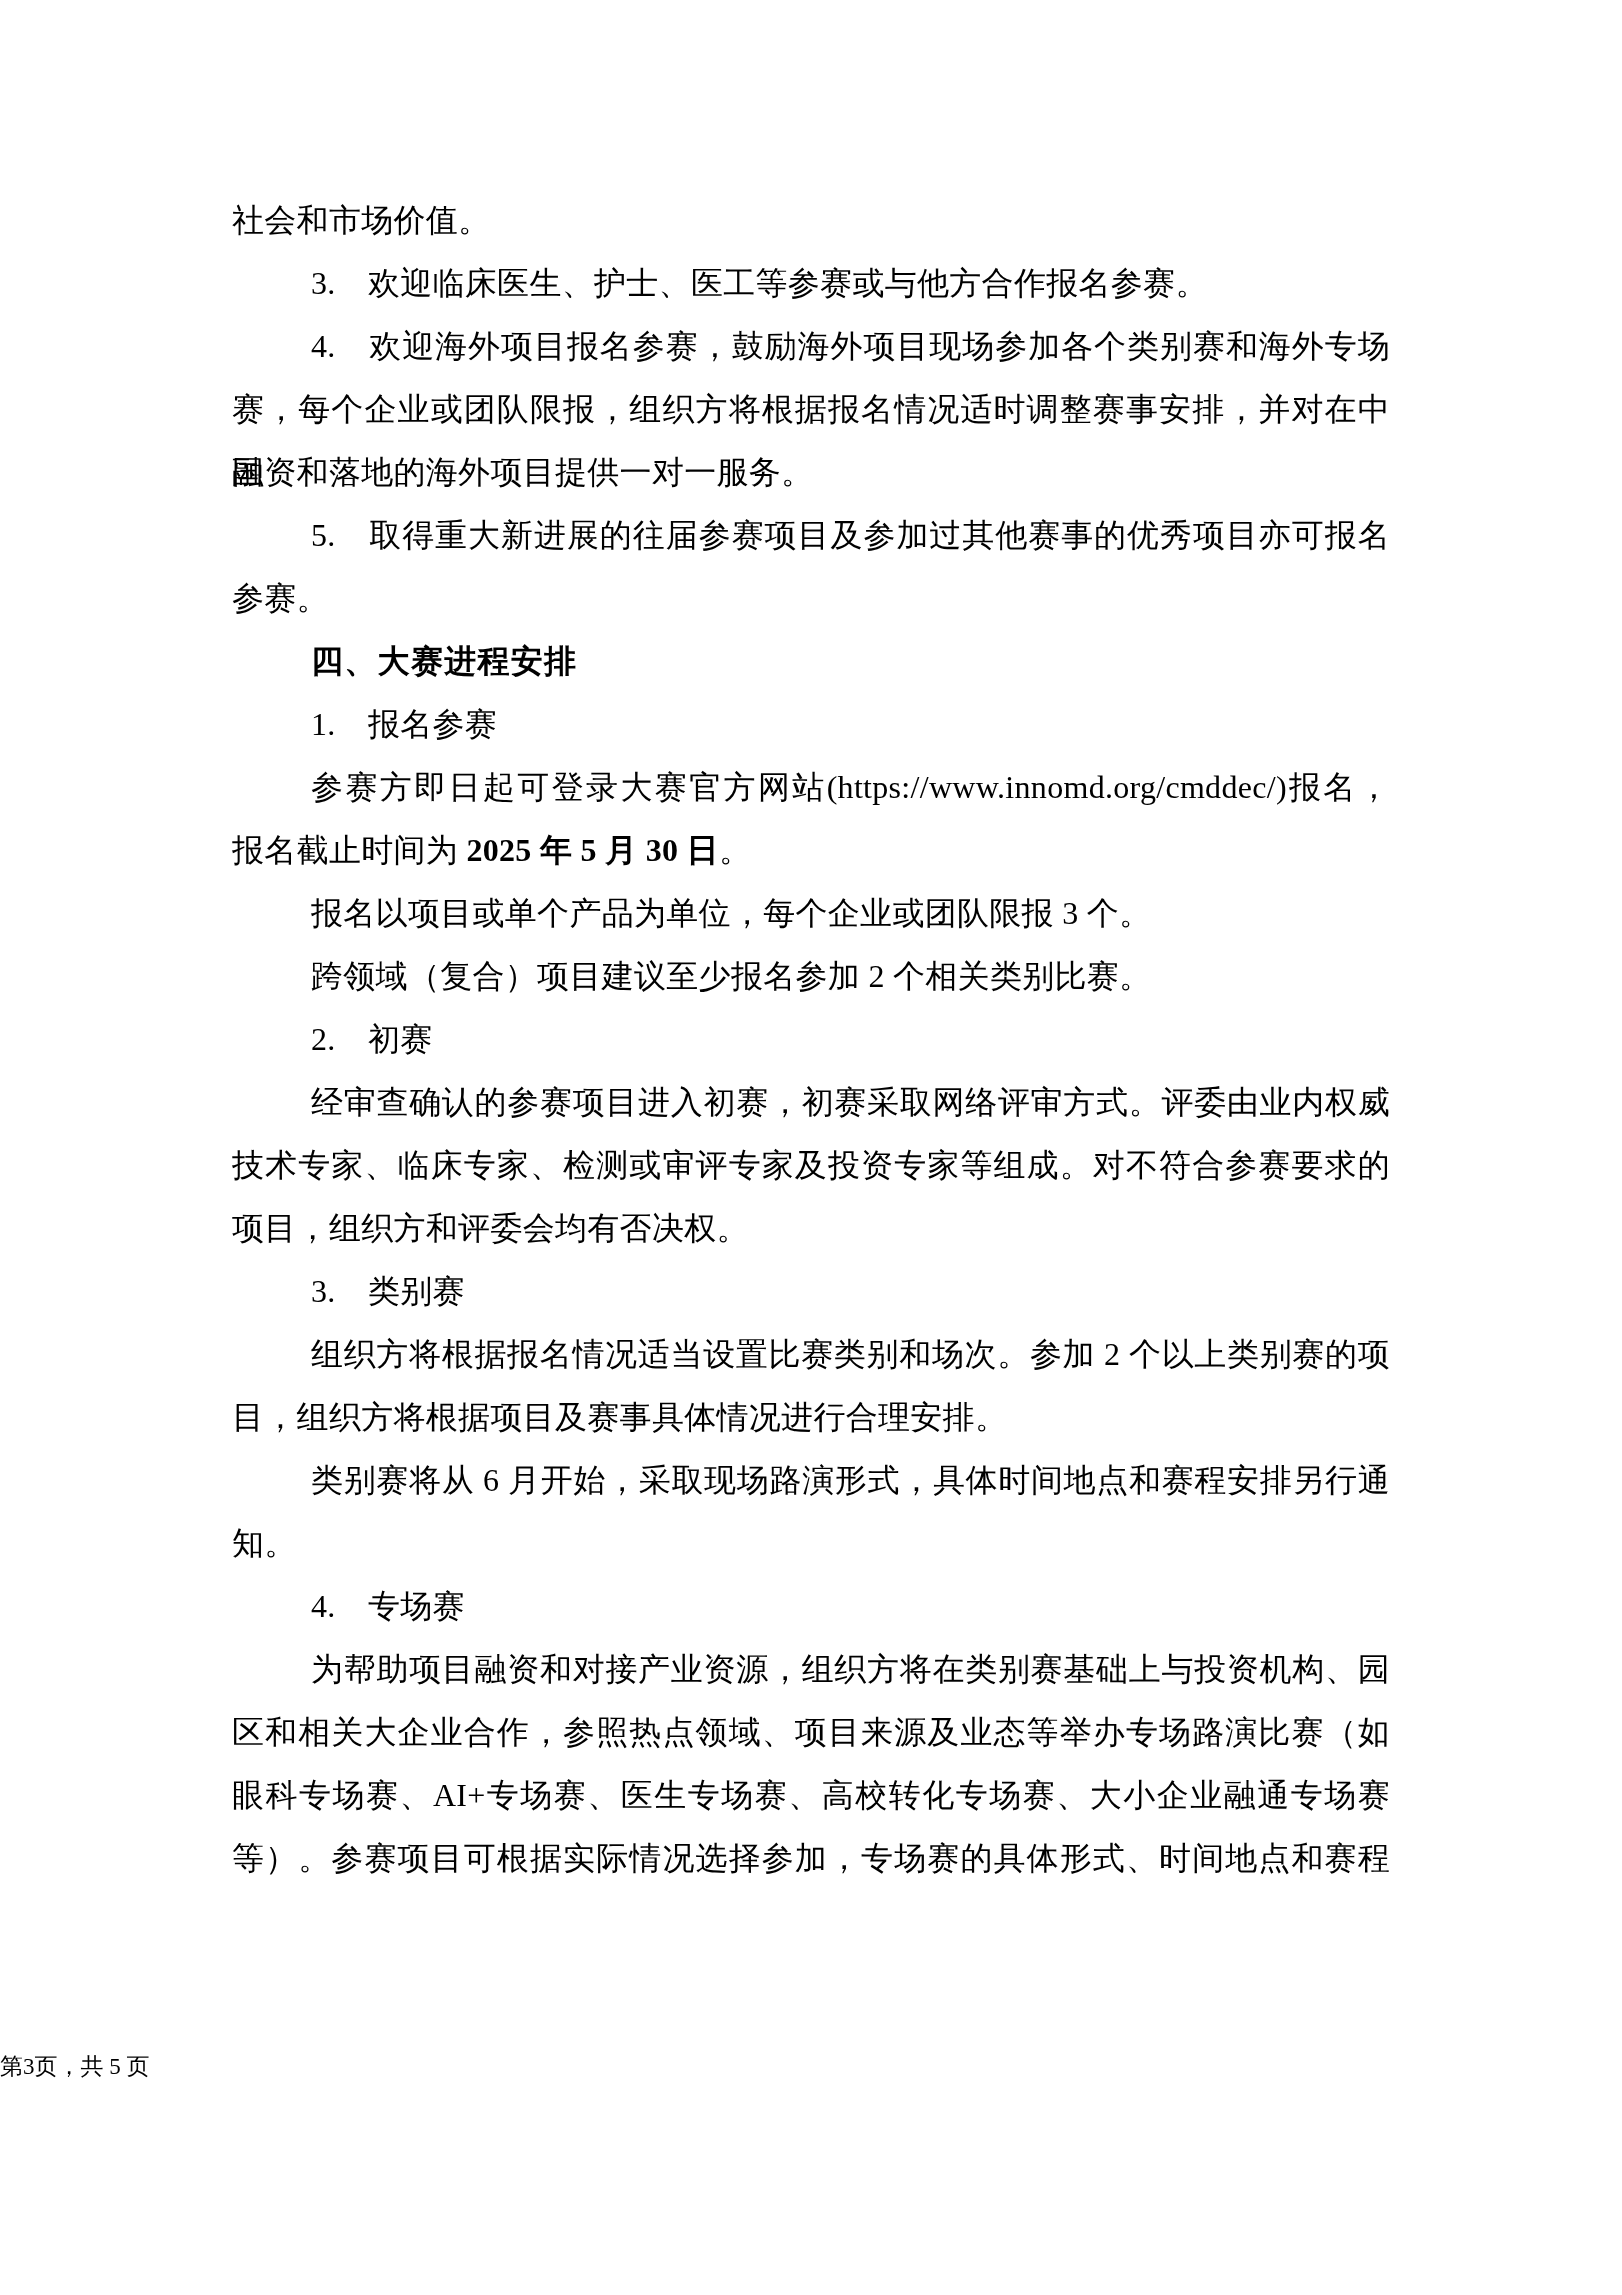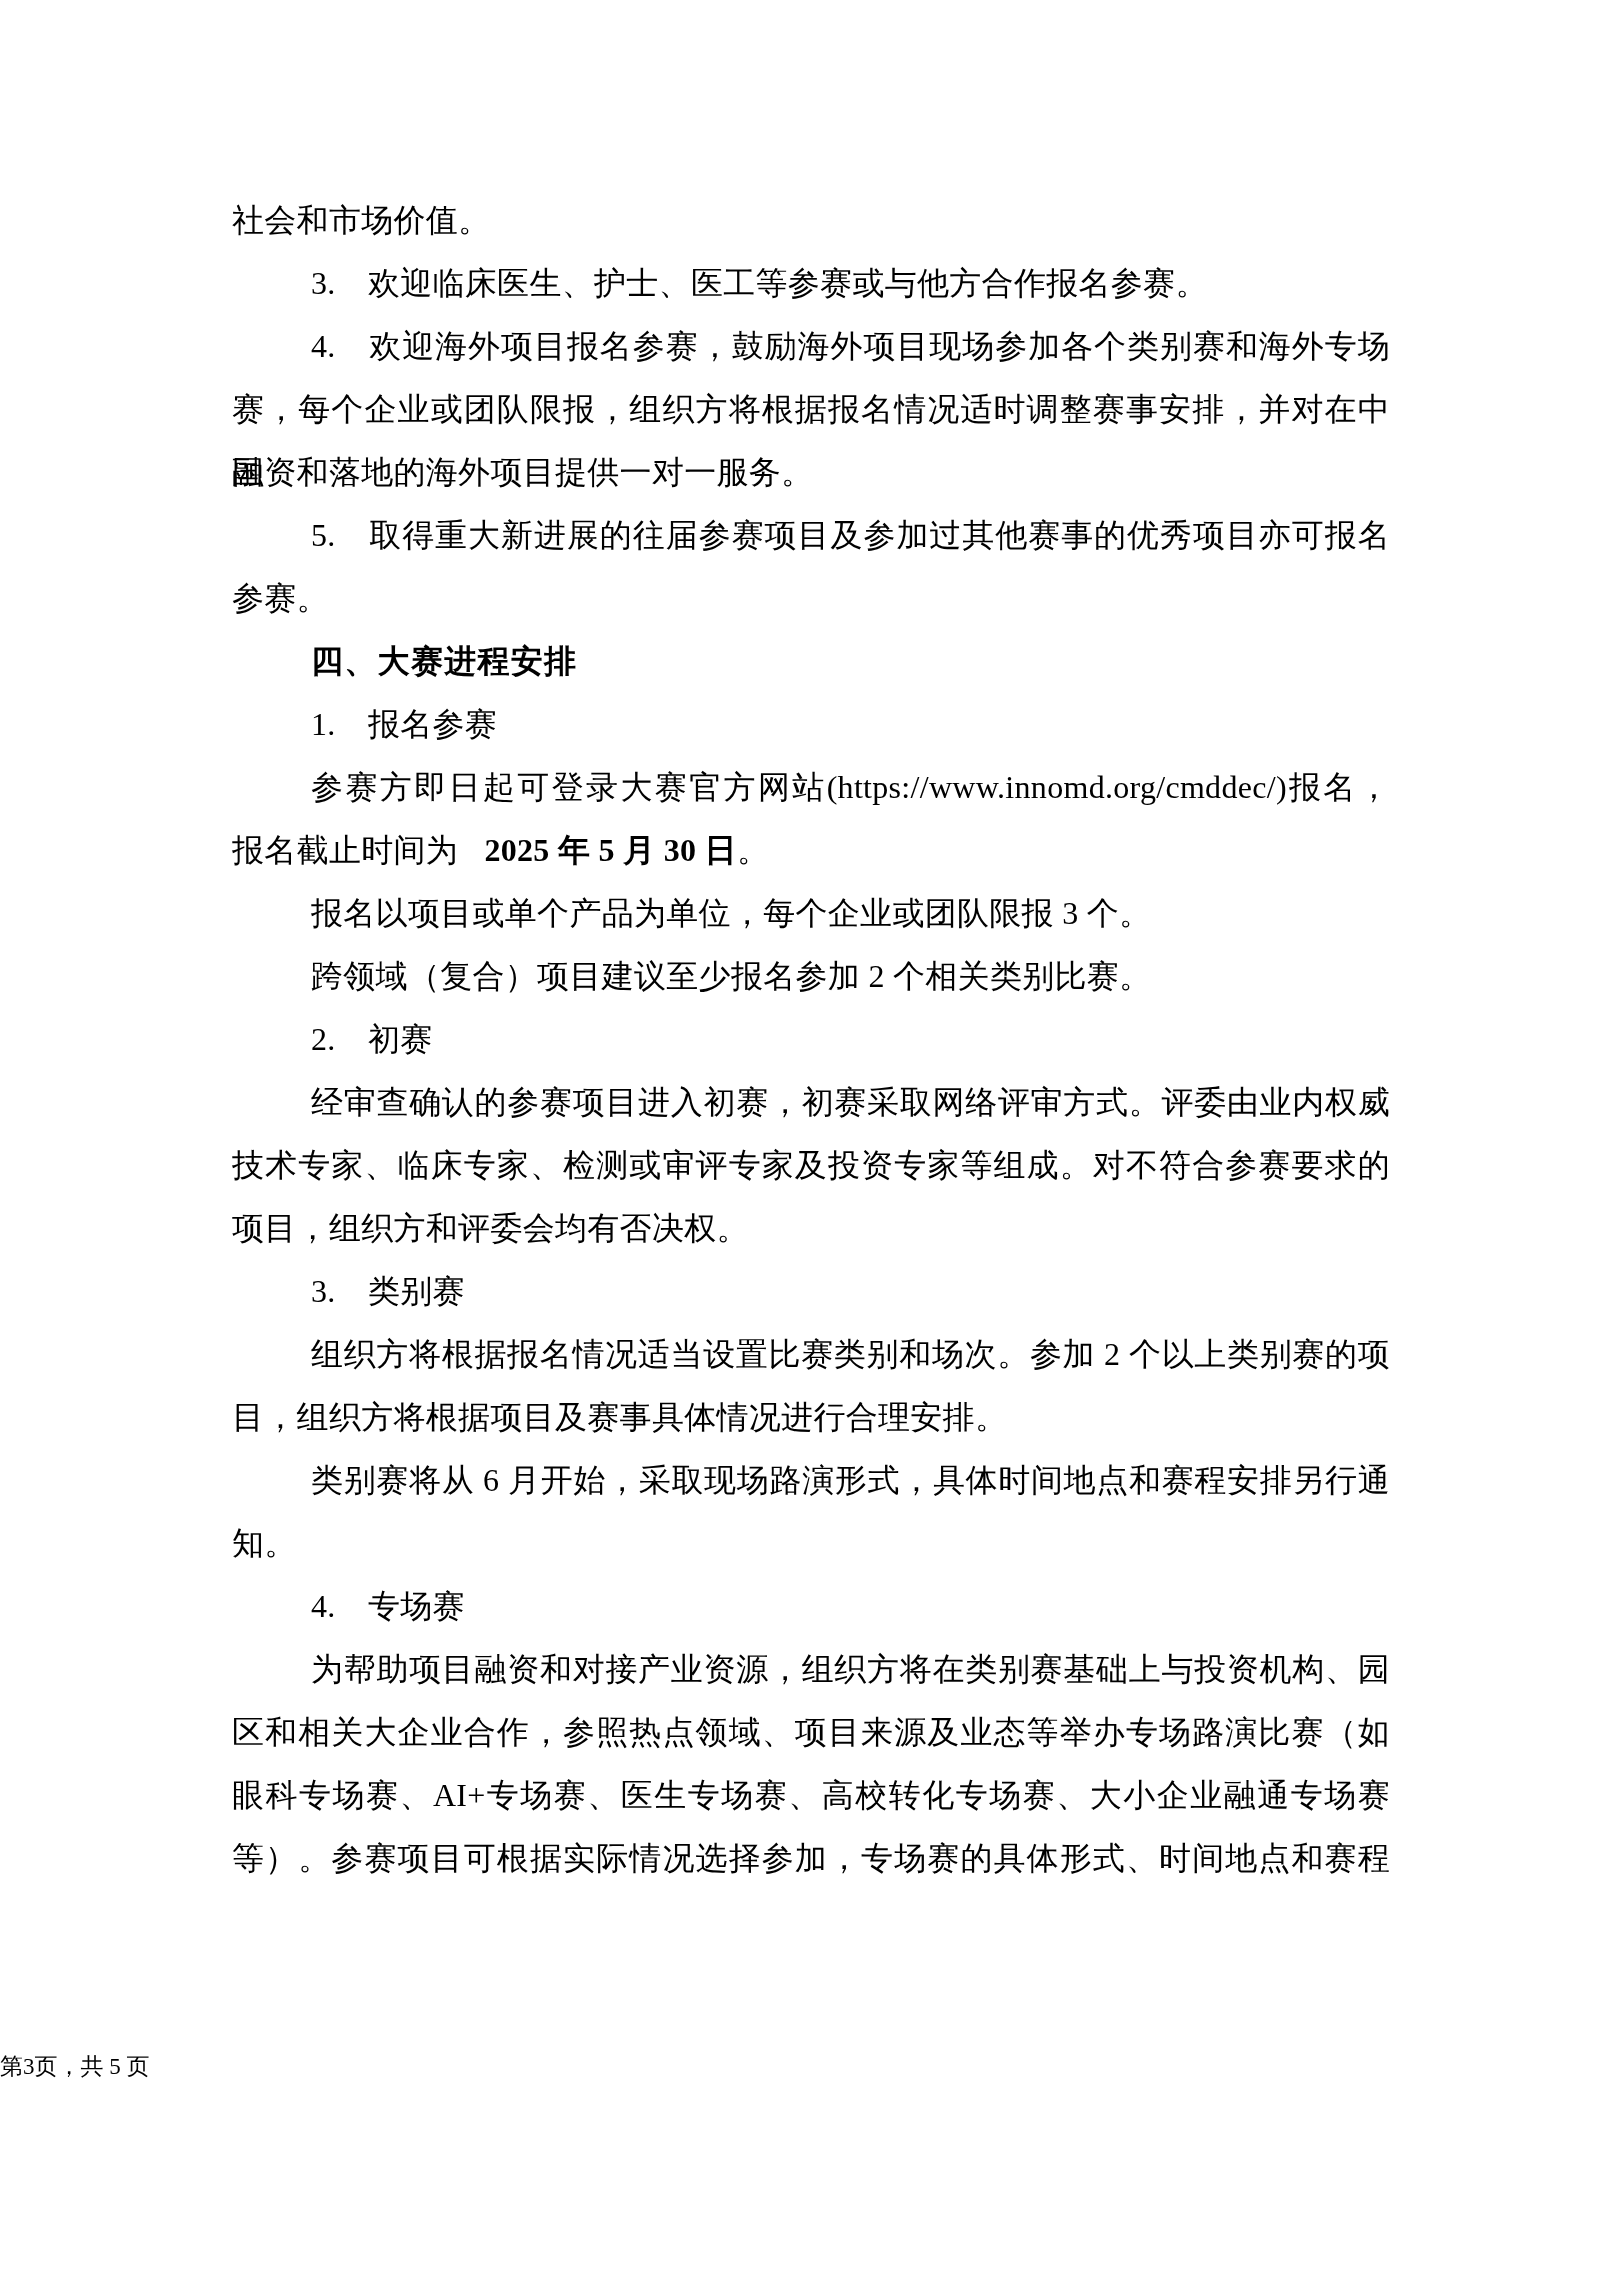--- a/index.html
+++ b/index.html
@@ -28,21 +28,21 @@
     text-align: justify;
     letter-spacing: 0.3px;
   }
   .ln.full { text-align-last: justify; }
   .ln.ind  { text-indent: 79px; }
   .ln.hd   {
     font-family: "Liberation Sans", "DejaVu Sans", sans-serif;
     font-weight: bold;
     letter-spacing: 1.3px;
   }
-  .b { font-weight: bold; margin-left: 18px; }
+  .b { font-weight: bold; }
   .footer {
     position: absolute;
     top: 2052px; left: 0;
     width: 1623px;
     text-align: left;
     font-size: 23px;
     line-height: 30px;
   }
 </style>
 </head>

